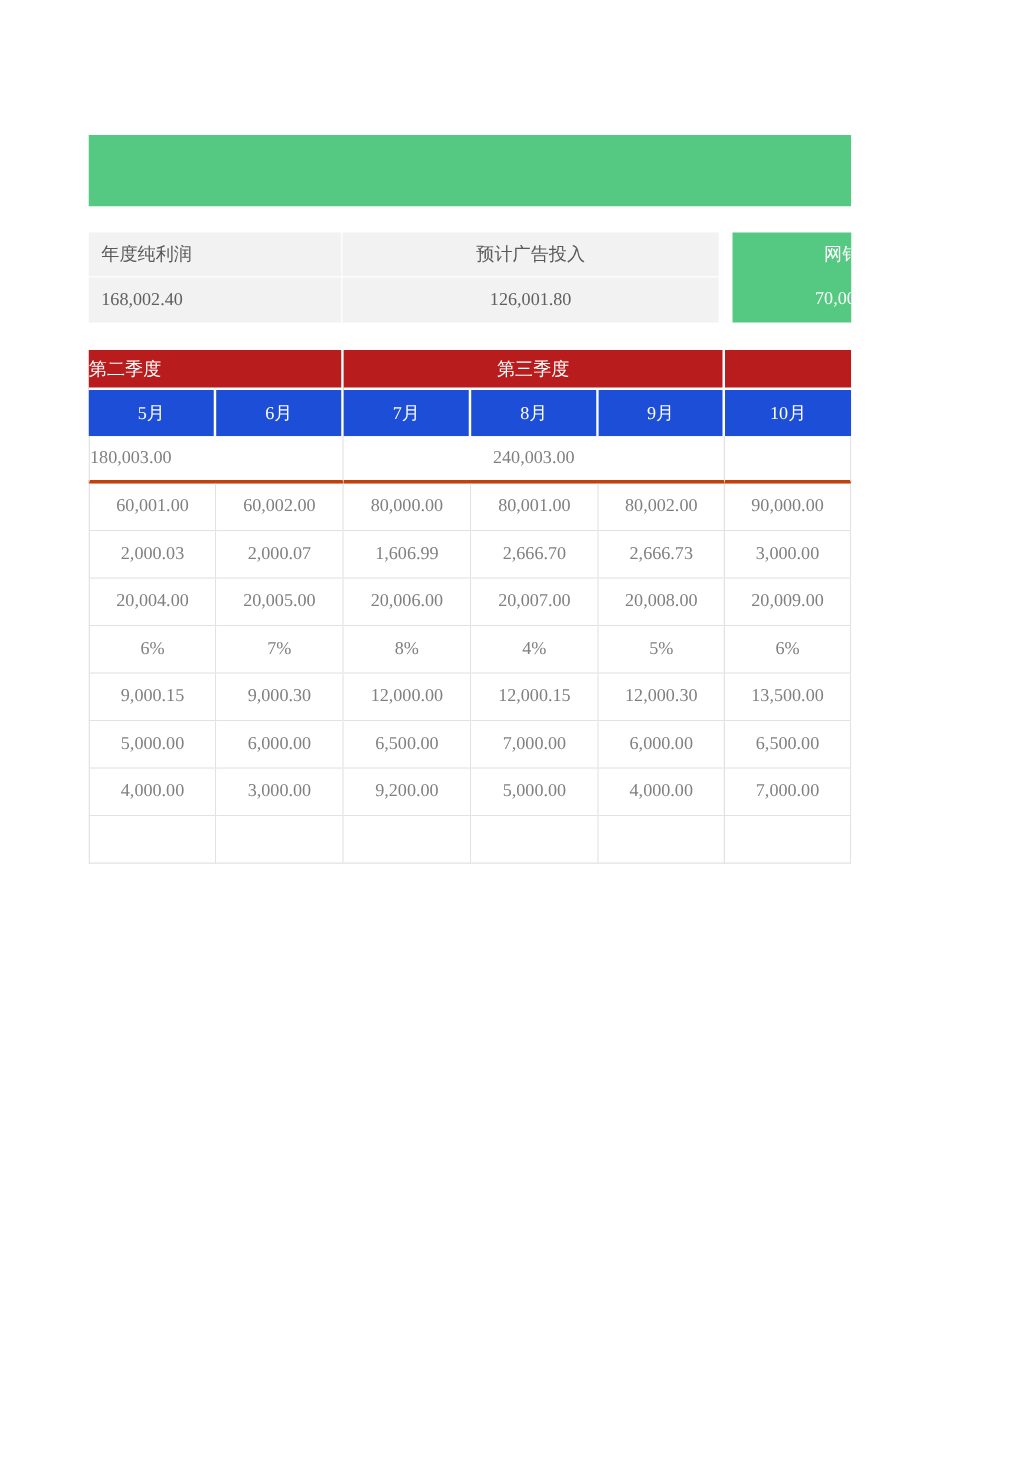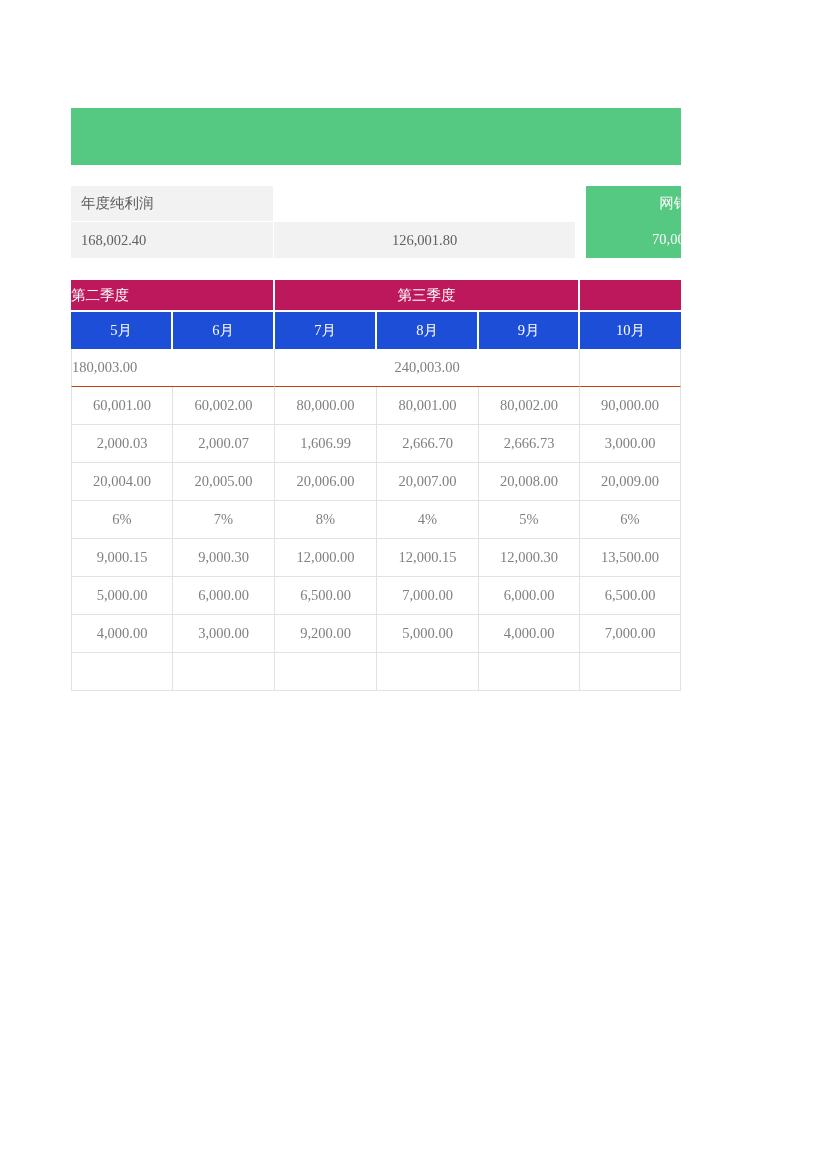--- a/index.html
+++ b/index.html
@@ -102,21 +102,21 @@
   }
   #data-table td, #data-table th {
     padding: 0;
     margin: 0;
     font-weight: normal;
     box-sizing: border-box;
   }
 
   th.quarter-cell {
     height: 32px;
-    background: #be185d;
+    background: #b91c1c;
     color: #ffffff;
     font-size: 14.5px;
     text-align: left;
     padding-left: 11px;
     border-right: 2px solid #ffffff;
     border-bottom: 2px solid #ffffff;
   }
   th.quarter-cell.center { text-align: center; padding-left: 0; }
   th.quarter-cell.last { border-right: none; }
 
@@ -134,32 +134,33 @@
     height: 38px;
     background: #ffffff;
     color: #808080;
     font-size: 14.5px;
     text-align: center;
     border-right: 1px solid #E2E2E2;
     border-bottom: 1px solid #E2E2E2;
   }
   td.dcell.first { border-left: 1px solid #E2E2E2; }
   td.dcell.leftal { text-align: left; padding-left: 10px; }
-  tr.totals-row td.dcell { border-bottom: 1px solid #c2410c; }
+  tr.totals-row td.dcell { border-bottom: 3px solid #c2410c; }
 </style>
 </head>
 <body>
 
 <div id="sheet-clip">
 
   <div id="title-banner"></div>
 
   <div id="summary-block">
     <div class="sum-row label-row">
       <div class="sum-cell c1">年度纯利润</div>
+      <div class="sum-cell c2">预计广告投入</div>
     </div>
     <div class="sum-row value-row">
       <div class="sum-cell c1">168,002.40</div>
       <div class="sum-cell c2">126,001.80</div>
     </div>
   </div>
 
   <div id="summary-green">
     <div class="sumg-row label">网销宝</div>
     <div class="sumg-row value">70,000.00</div>

